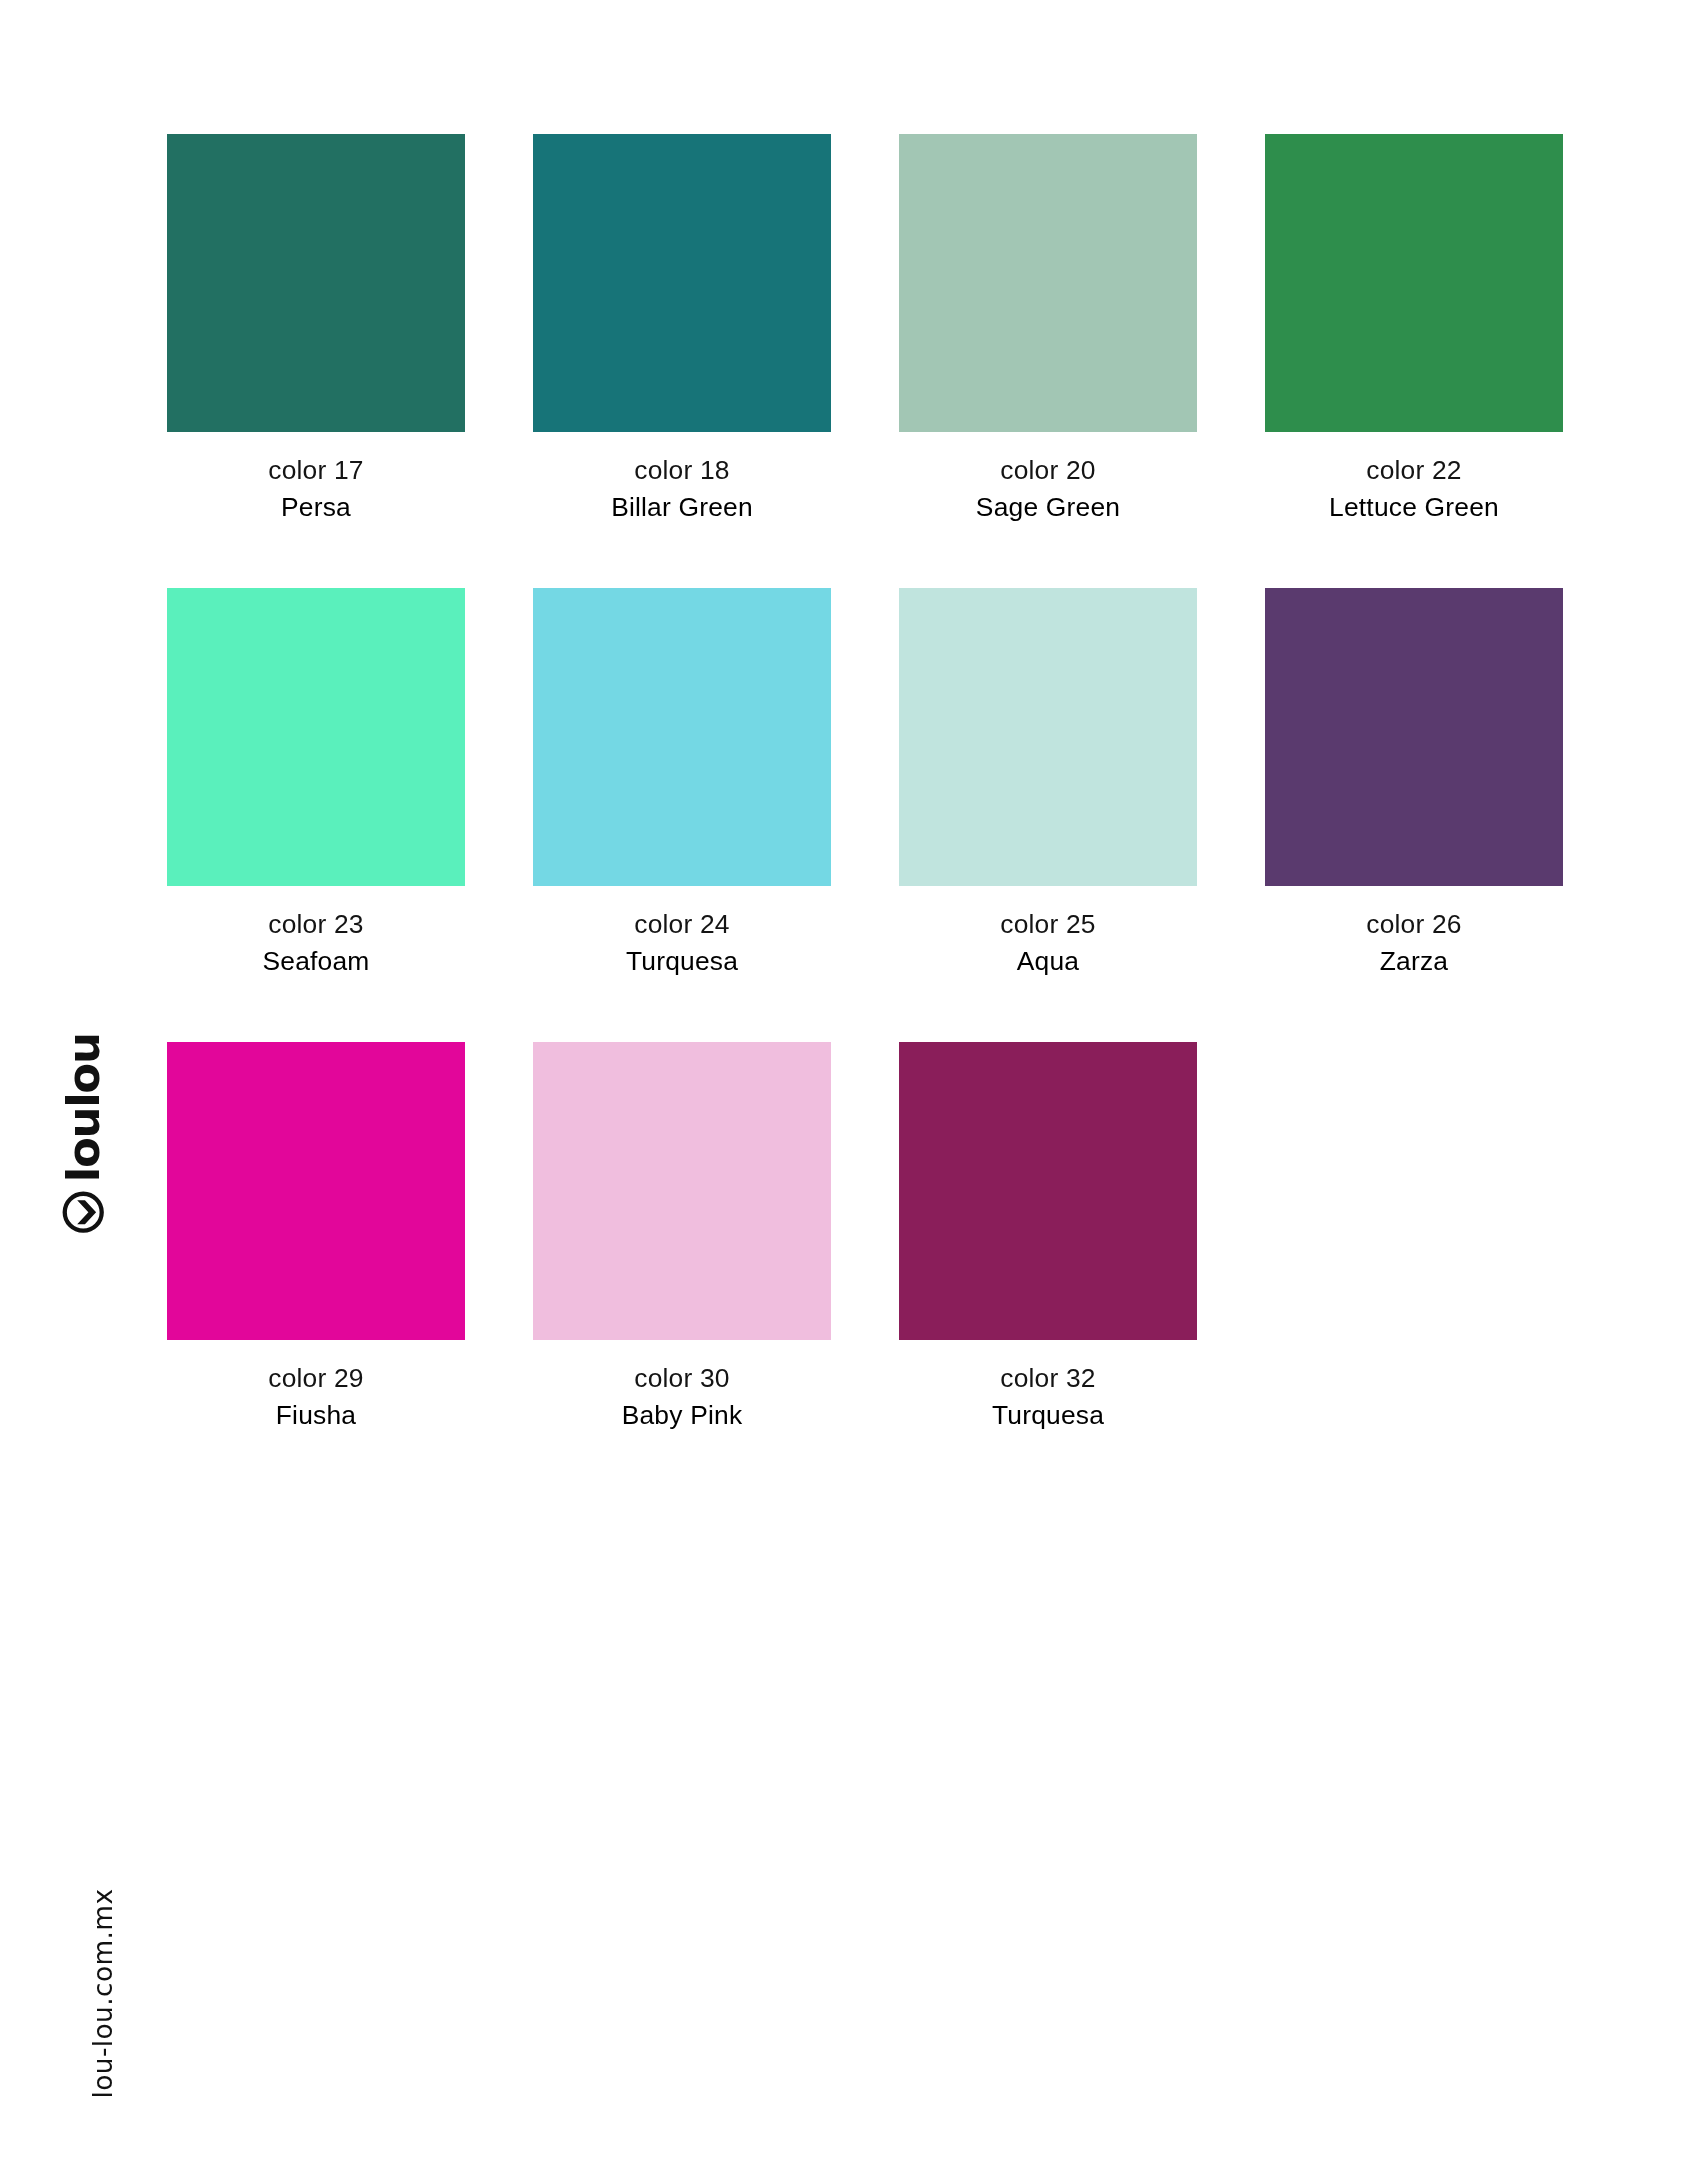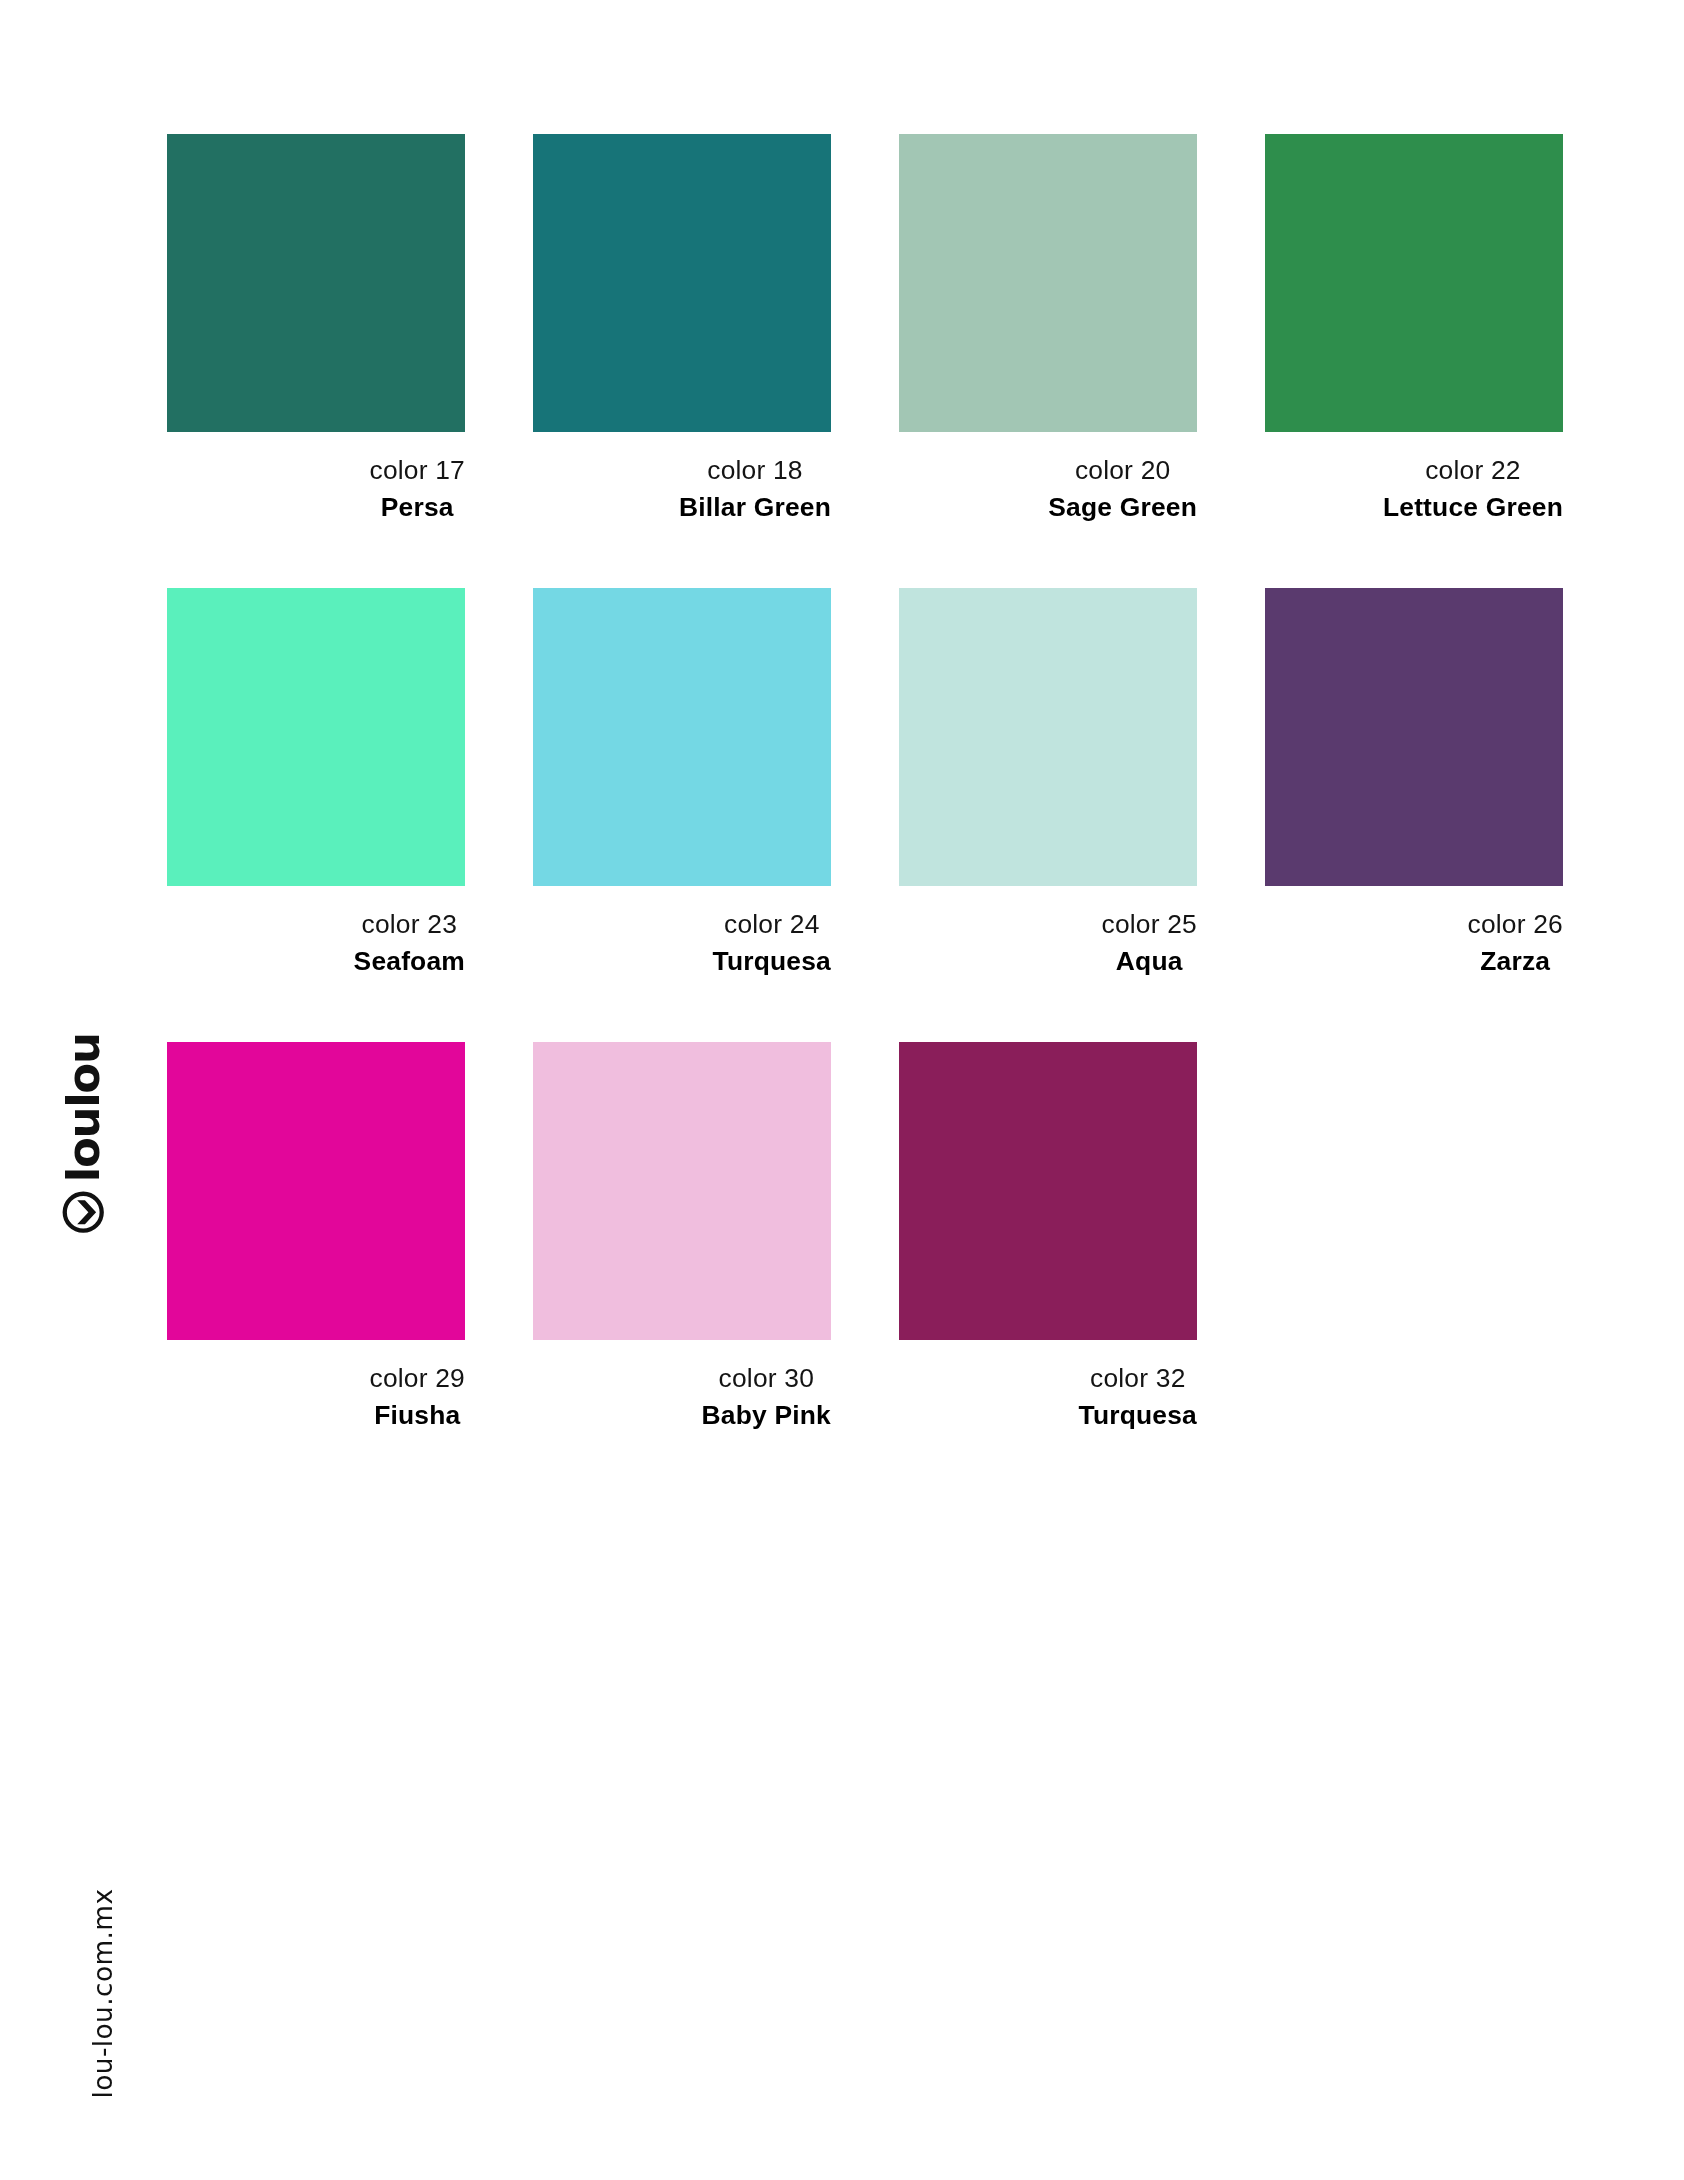--- a/index.html
+++ b/index.html
@@ -96,21 +96,21 @@
     display: grid;
     grid-template-columns: repeat(4, 298px);
     grid-column-gap: 68px;
     grid-row-gap: 63px;
   }
 
   .cell {
     width: 298px;
     display: flex;
     flex-direction: column;
-    align-items: flex-end;
+    align-items: center;
   }
 
   .swatch {
     width: 298px;
     height: 298px;
     display: block;
   }
 
   .caption {
     margin-top: 22px;
@@ -122,21 +122,21 @@
     display: block;
     font-size: 26.4px;
     font-weight: 400;
     color: #141414;
     letter-spacing: 0.2px;
   }
 
   .name {
     display: block;
     font-size: 26.4px;
-    font-weight: 700;
+    font-weight: 400;
     color: #000000;
     letter-spacing: 0.2px;
     margin-top: 3.4px;
   }
 </style>
 </head>
 <body>
 
 <div id="page">
 

